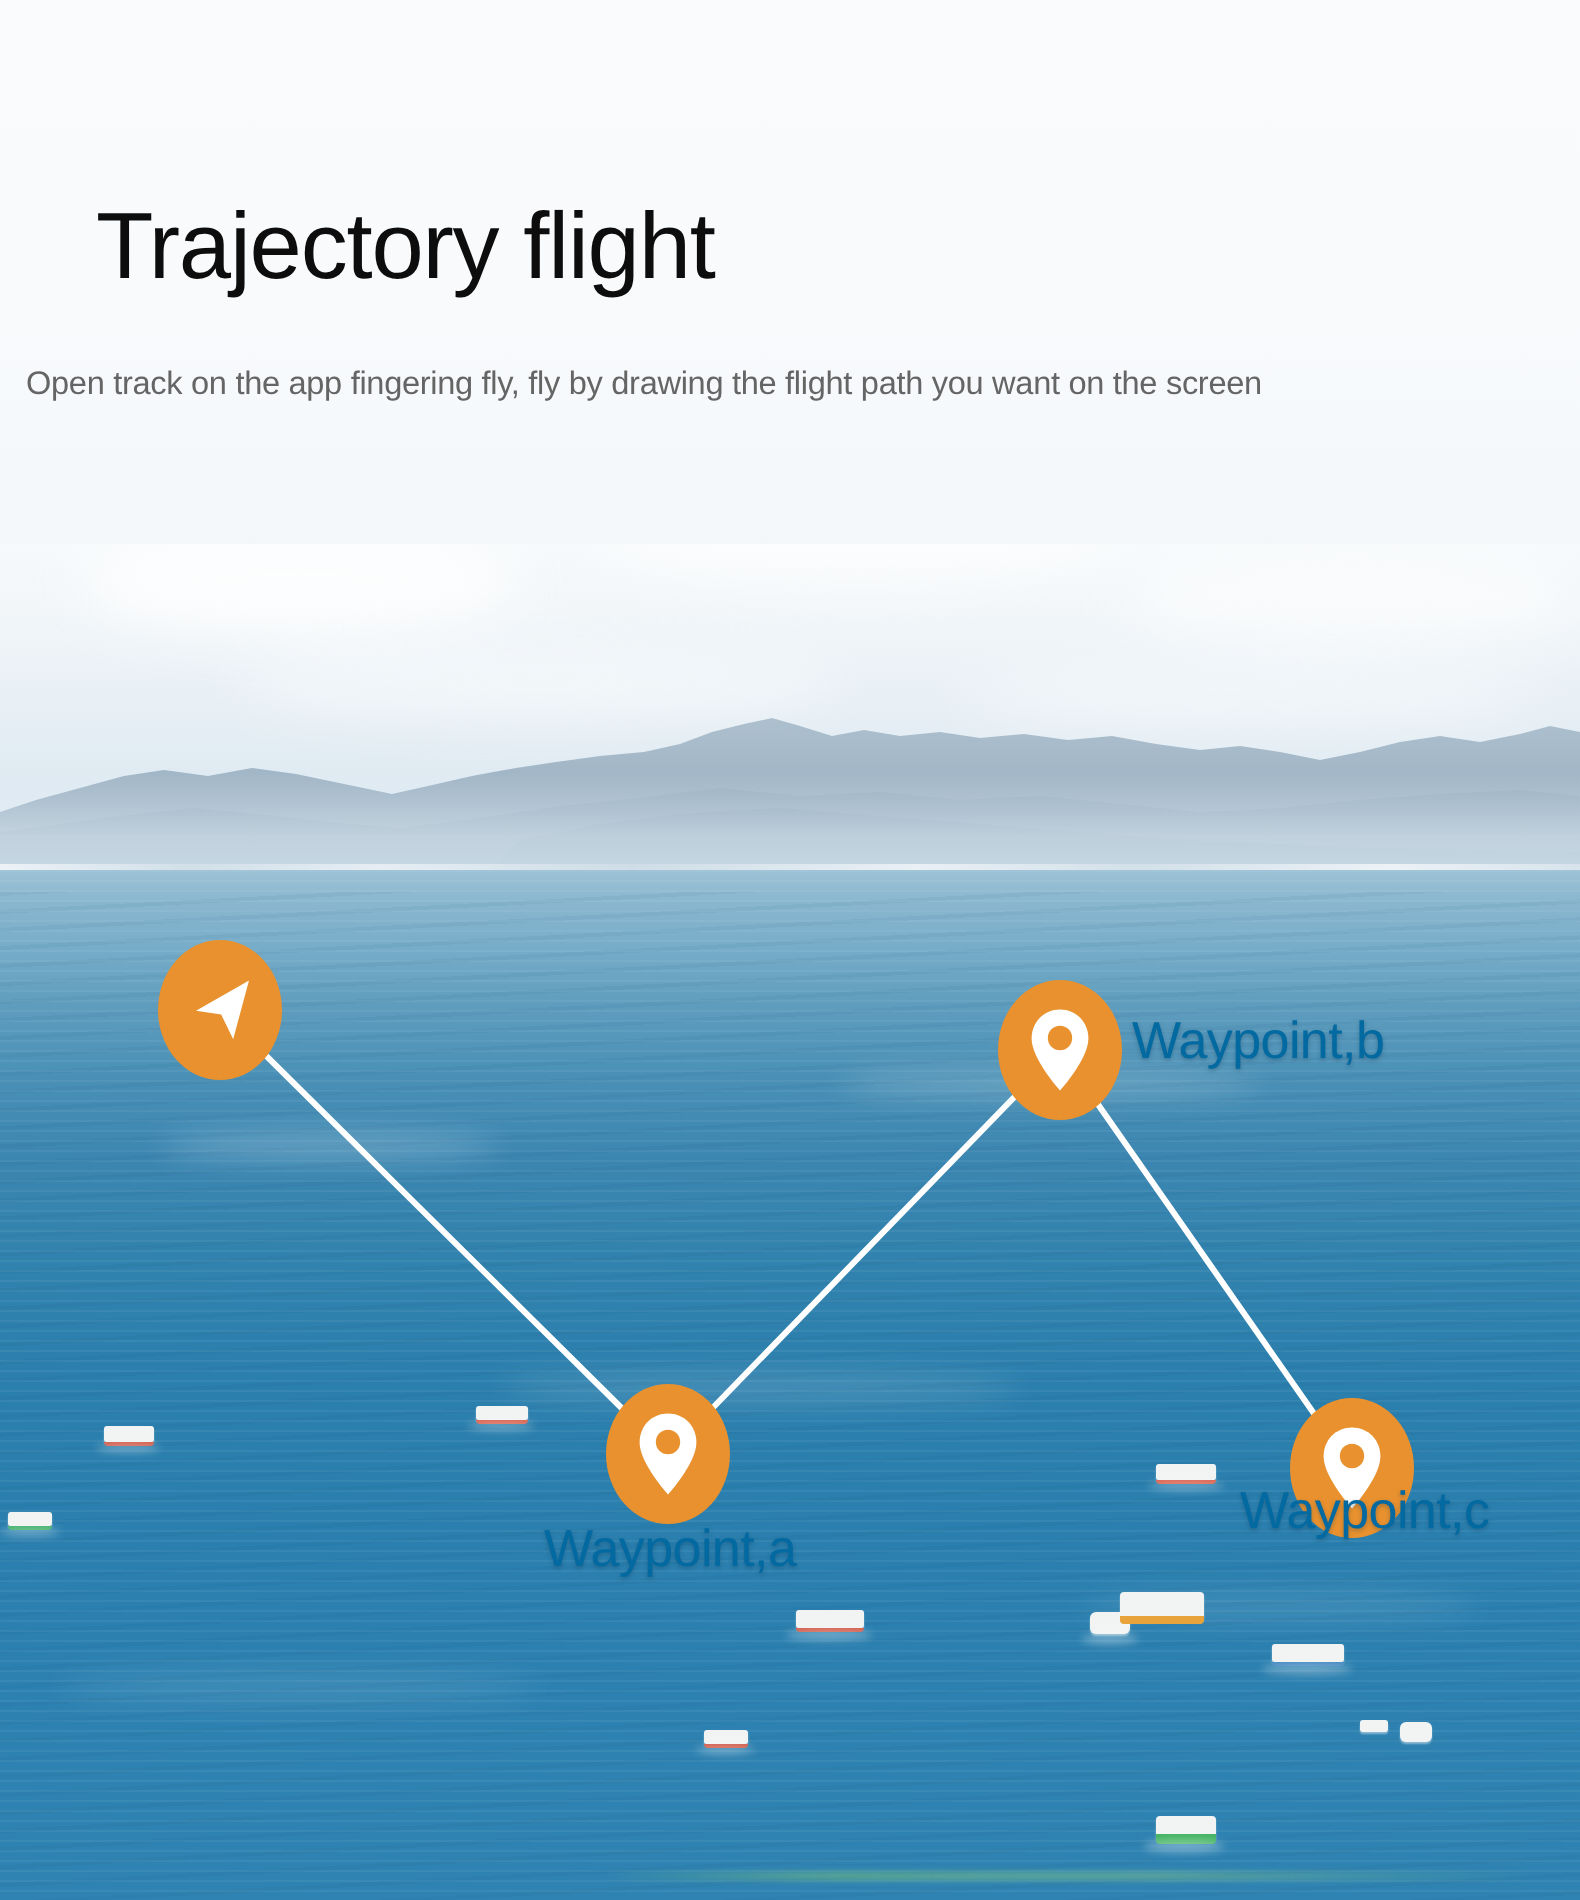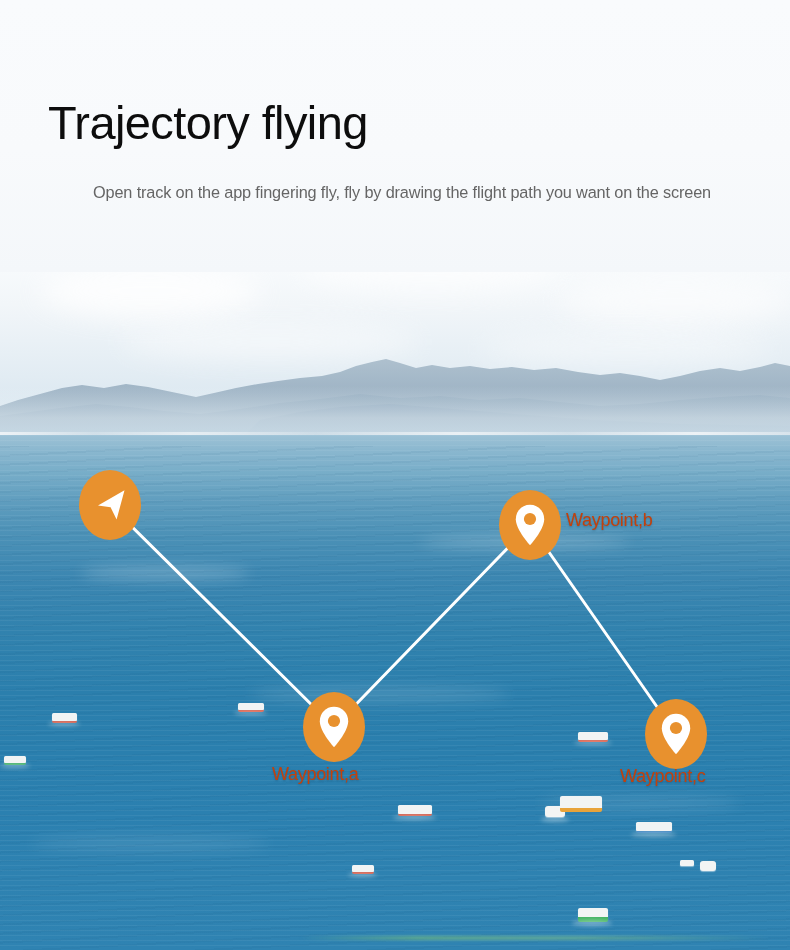--- a/index.html
+++ b/index.html
@@ -35,21 +35,20 @@
     font-weight:400;
     letter-spacing:-0.6px;
     color:#0d0d0d;
     white-space:nowrap;
   }
 
   #body-copy {
     position:absolute;
     left:13px; top:179px;
     width:778px;
-    text-align:center;
   }
   #body-copy .line {
     font-size:16.3px;
     line-height:27.5px;
     color:#656565;
     letter-spacing:-0.15px;
     white-space:nowrap;
   }
 
   
@@ -197,36 +196,36 @@
     cursor:pointer;
   }
   .marker svg {
     position:absolute;
     left:50%; top:50%;
     transform:translate(-50%,-50%);
   }
 
   .wp-label {
     position:absolute;
-    color:#c2410c;
-    font-size:18px;
+    color:#0369a1;
+    font-size:26px;
     line-height:24px;
     letter-spacing:-0.3px;
     white-space:nowrap;
     text-shadow:0 1px 2px rgba(20,60,90,.35);
     z-index:5;
   }
 </style>
 </head>
 <body>
 
 <div id="page">
 
   <div id="header">
-    <div id="page-title">Trajectory flying</div>
+    <div id="page-title">Trajectory flight</div>
 
     <div id="body-copy">
       <div class="line">Open track on the app fingering fly, fly by drawing the flight path you want on the screen</div>
     </div>
   </div>
 
   <div id="photo">
 
     <div class="sky"></div>
 
@@ -355,16 +354,16 @@
       <svg width="30" height="42" viewBox="0 0 30 42">
         <path fill="#ffffff" d="M15 0.8 C6.9 0.8 0.8 7.1 0.8 15.2 C0.8 25.6 15 41.2 15 41.2 C15 41.2 29.2 25.6 29.2 15.2 C29.2 7.1 23.1 0.8 15 0.8 Z"></path>
         <circle cx="15" cy="15" r="6.1" fill="#e8912e"></circle>
       </svg>
     </div>
 
     <div class="wp-label" style="left:272px; top:762px;">Waypoint,a</div>
 
     <div class="wp-label" style="left:566px; top:508px;">Waypoint,b</div>
 
-    <div class="wp-label" style="left:620px; top:764px;">Waypoint,c</div>
+    <div class="wp-label" style="left:620px; top:743px;">Waypoint,c</div>
   </div>
 
 </div>
 
 </body></html>

